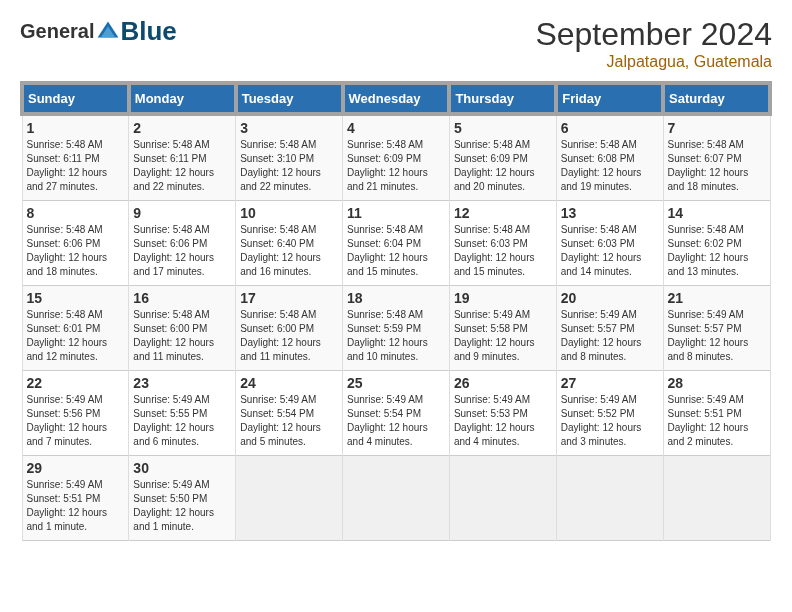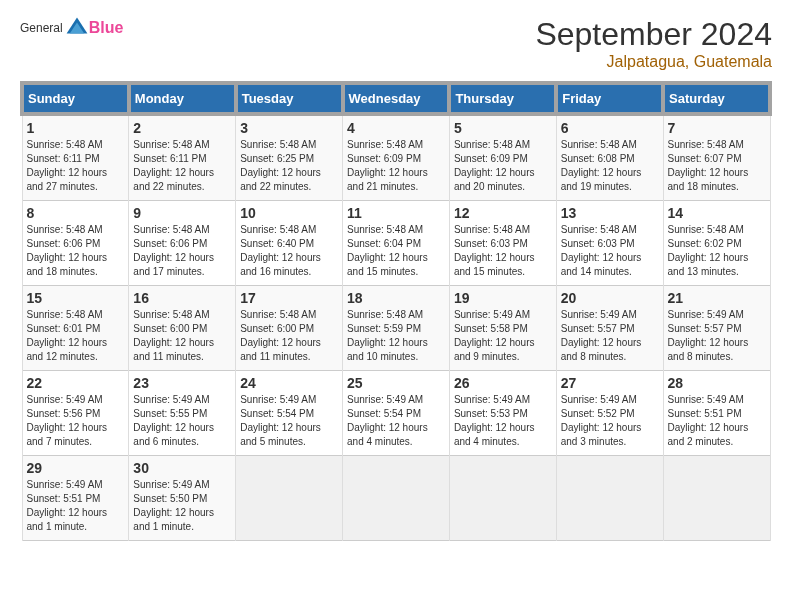--- a/index.html
+++ b/index.html
@@ -86,26 +86,26 @@
     .empty-cell {
       background: #f0f0f0 !important;
     }
   </style>
 </head>
 <body>
 
 <div class="page">
   <div class="header-area">
     <div class="logo">
-      <span style="font-size:12px;font-weight:normal;color:#333;">General</span>
+      <span style="font-size:20px;font-weight:bold;color:#333;">General</span>
       <svg class="logo-icon" viewBox="0 0 30 30" width="28" height="28">
         <polygon points="15,2 28,22 2,22" fill="#1a6faf"></polygon>
         <polygon points="15,8 24,22 6,22" fill="#4a9fd4"></polygon>
       </svg>
-      <span style="font-size:16px;font-weight:bold;color:#ec4899;">Blue</span>
+      <span style="font-size:26px;font-weight:bold;color:#0c4a6e;">Blue</span>
     </div>
     <div class="title-area">
       <div class="month-title">September 2024</div>
       <div class="location-title">Jalpatagua, Guatemala</div>
     </div>
   </div>
 
   <table>
     <thead>
       <tr>
@@ -135,21 +135,21 @@
           <span>Sunrise: 5:48 AM</span><br>
           <span>Sunset: 6:11 PM</span><br>
           <span>Daylight: 12 hours</span><br>
           <span>and 22 minutes.</span>
         </div>
       </td>
           <td>
         <span class="day-num">3</span>
         <div class="day-info">
           <span>Sunrise: 5:48 AM</span><br>
-          <span>Sunset: 6:25 PM</span><br>
+          <span>Sunset: 3:10 PM</span><br>
           <span>Daylight: 12 hours</span><br>
           <span>and 22 minutes.</span>
         </div>
       </td>
           <td>
         <span class="day-num">4</span>
         <div class="day-info">
           <span>Sunrise: 5:48 AM</span><br>
           <span>Sunset: 6:09 PM</span><br>
           <span>Daylight: 12 hours</span><br>

